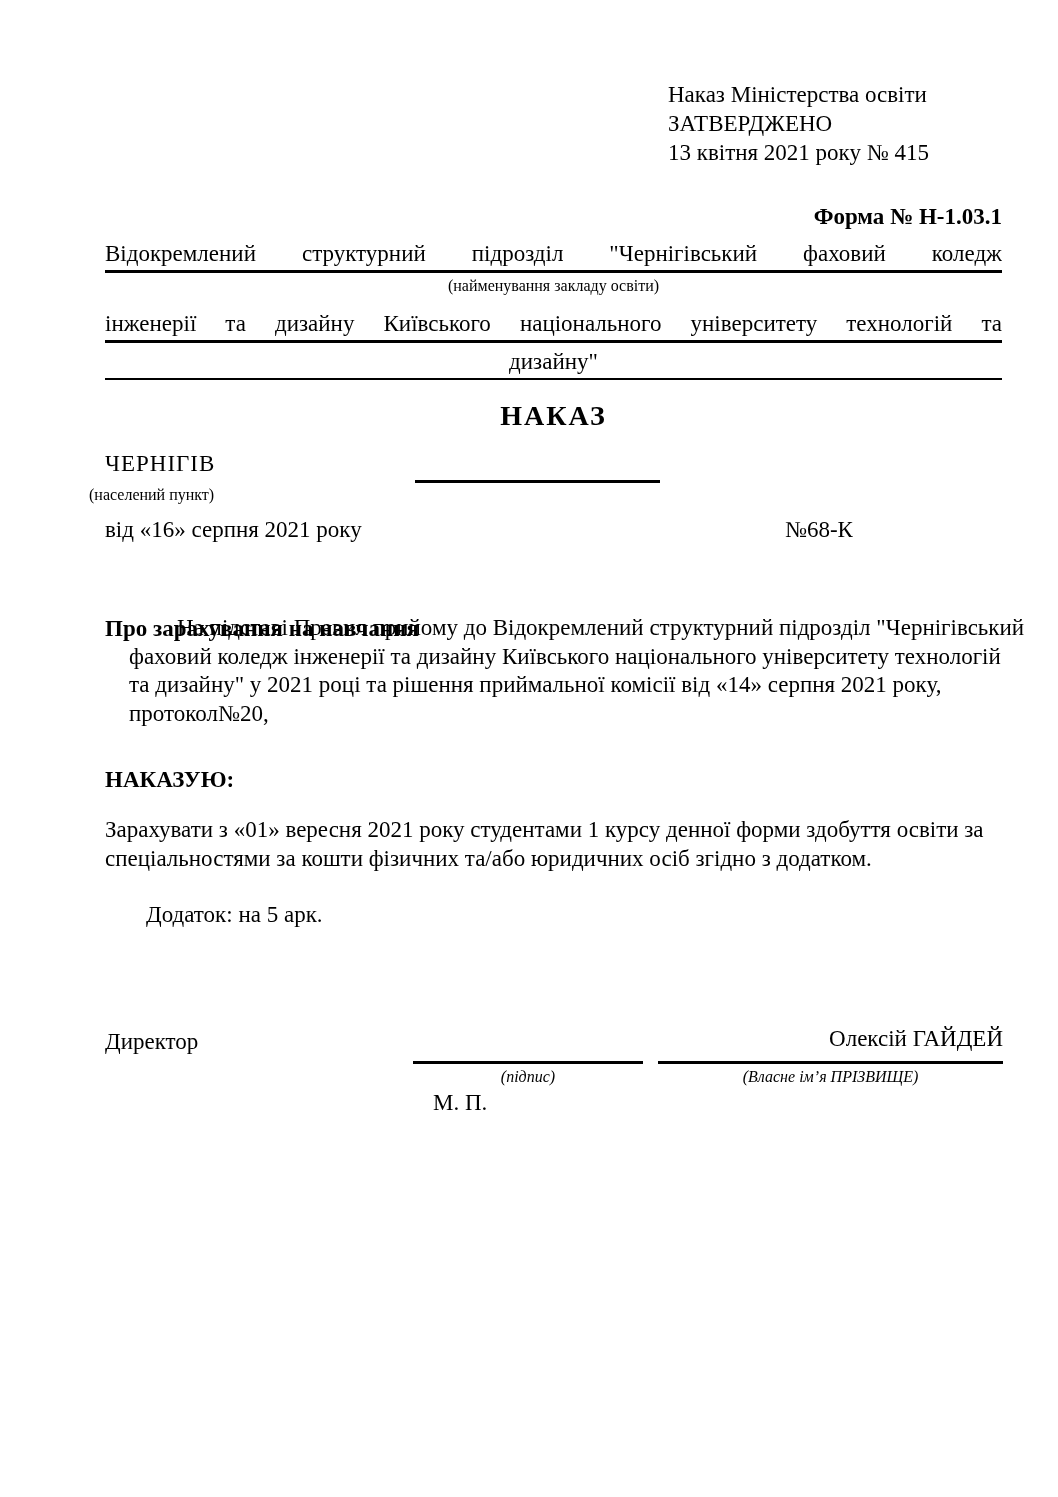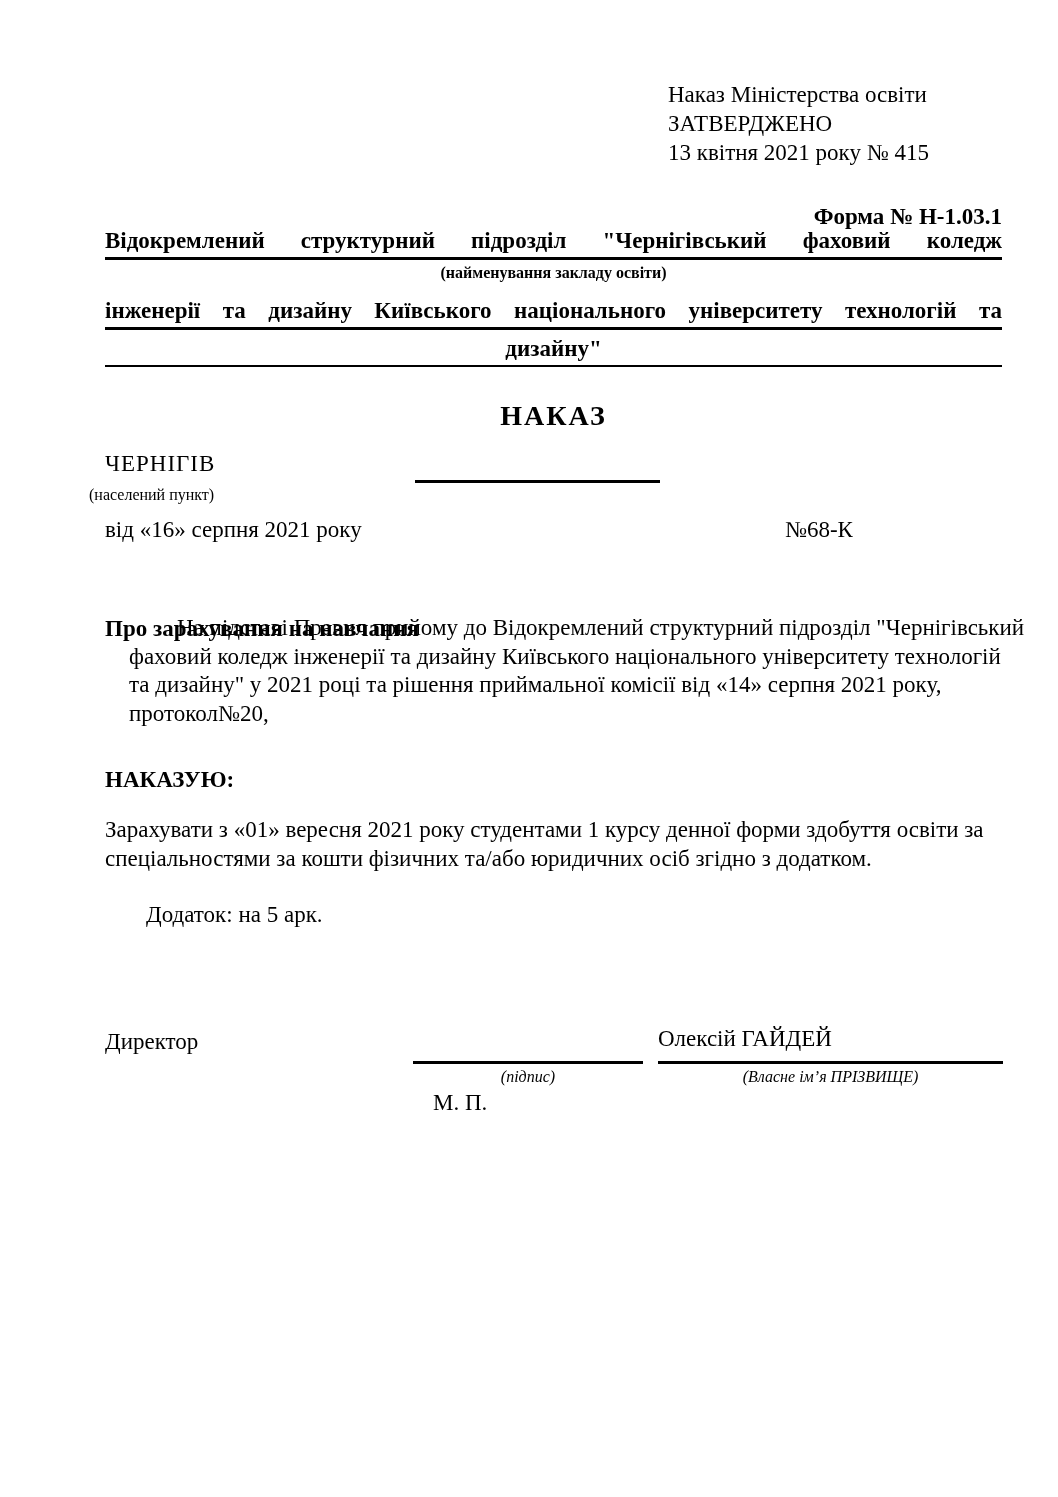--- a/index.html
+++ b/index.html
@@ -14,21 +14,21 @@
   }
   .abs { position: absolute; }
 
   
   .approval { left: 668px; top: 80px; font-size: 23px; line-height: 29px; white-space: nowrap; }
 
   
   .form-number { left: 105px; top: 204px; width: 897px; text-align: right; font-weight: bold; font-size: 23px; }
 
   
-  .inst { left: 105px; top: 228px; width: 897px; font-weight: bold; }
+  .inst { left: 105px; top: 241px; width: 897px; }
   .inst-line {
     font-size: 23px;
     line-height: 26px;
     padding-bottom: 3px;
     border-bottom: 3px solid #000;
   }
   .just { text-align: justify; text-align-last: justify; }
   .inst-caption { font-size: 16px; line-height: 18px; padding: 4px 0 6px; text-align: center; }
   .inst-line.second { margin-top: 10px; }
   .inst-line.third { margin-top: 6px; text-align: center; border-bottom-width: 2px; }
@@ -51,21 +51,21 @@
 
   
   .basis { left: 105px; top: 614px; width: 897px; font-size: 23px; line-height: 28.5px; text-indent: 48px; margin-left: 24px; }
   .decree-heading { left: 105px; top: 767px; font-size: 23px; font-weight: bold; }
   .decree { left: 105px; top: 816px; width: 897px; font-size: 23px; line-height: 28.5px; }
   .attachment { left: 105px; top: 902px; font-size: 23px; text-indent: 41px; }
 
   
   .sig { left: 105px; top: 1005px; width: 897px; height: 110px; margin-top: 21px; }
   .sig-role { position: absolute; left: 0; top: 3px; font-size: 23px; }
-  .sig-name { position: absolute; left: 553px; top: 0; width: 345px; text-align: left; font-size: 23px; white-space: nowrap; }
+  .sig-name { position: absolute; left: 553px; top: 0; width: 345px; text-align: right; font-size: 23px; white-space: nowrap; }
   .sig-line { position: absolute; top: 35px; height: 0; border-top: 3px solid #000; }
   .sig-line.first { left: 308px; width: 230px; }
   .sig-line.second { left: 553px; width: 345px; }
   .sig-cap { position: absolute; top: 42px; text-align: center; font-size: 16px; font-style: italic; }
   .sig-cap.first { left: 308px; width: 230px; }
   .sig-cap.second { left: 553px; width: 345px; }
   .sig-seal { position: absolute; left: 328px; top: 64px; font-size: 23px; }
 </style>
 </head>
 <body>

